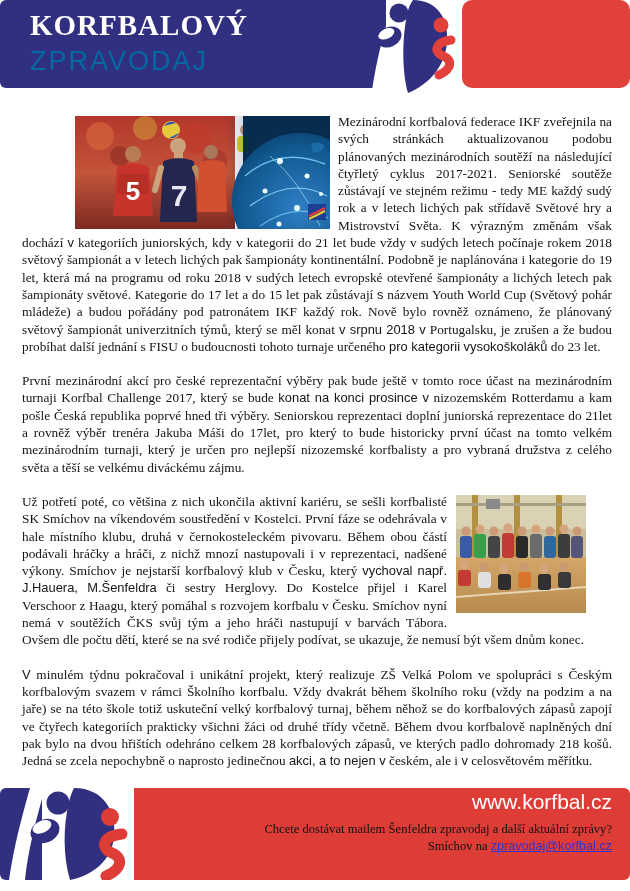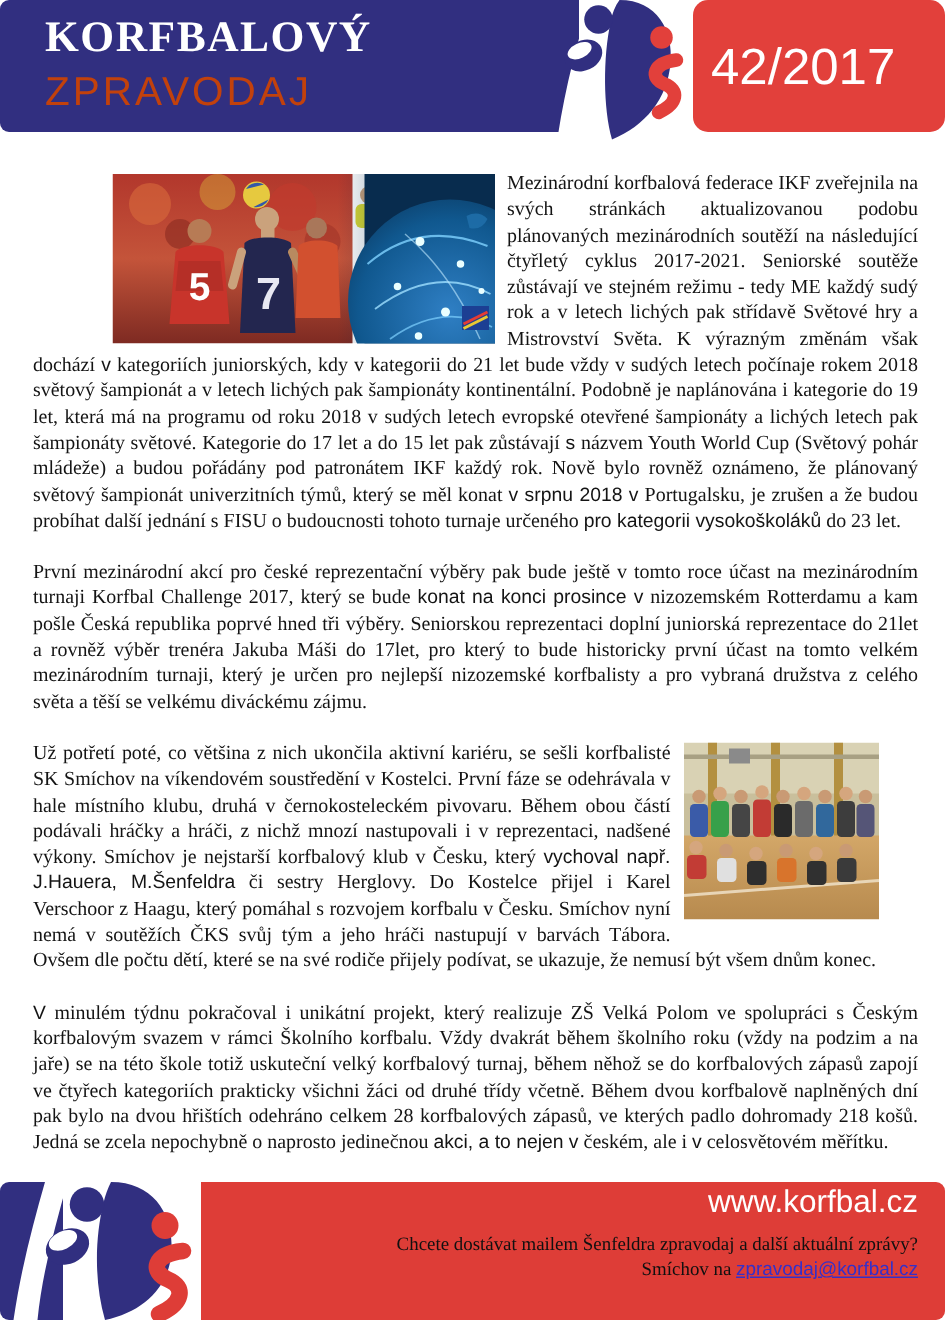--- a/index.html
+++ b/index.html
@@ -4,21 +4,21 @@
 <style>
   html,body{margin:0;padding:0;background:#ffffff;}
   .page{position:relative;width:630px;height:891px;background:#fff;overflow:hidden;
         font-family:"Liberation Serif","DejaVu Serif",serif;color:#141414;}
   
   .header{position:absolute;left:0;top:0;width:630px;height:100px;}
   .header svg{position:absolute;left:0;top:0;}
   .title1{position:absolute;left:30px;top:9px;font-family:"Liberation Serif","DejaVu Serif",serif;
           font-weight:bold;font-size:29px;letter-spacing:1px;color:#fff;}
   .title2{position:absolute;left:30px;top:46px;font-family:"Liberation Sans","DejaVu Sans",sans-serif;
-          font-size:27px;letter-spacing:2px;color:#c2410c;}
+          font-size:27px;letter-spacing:2px;color:#0369a1;}
   .issue{position:absolute;left:474px;top:26px;font-family:"Liberation Sans","DejaVu Sans",sans-serif;
          font-size:34px;color:#fff;}
   
   .article{position:absolute;left:22px;top:113px;width:590px;
            font-size:13.3px;line-height:17.3px;text-align:justify;}
   .para{margin:0 0 17px 0;}
   .para:after{content:"";display:block;clear:both;}
   .f-sans{font-family:"Liberation Sans","DejaVu Sans",sans-serif;font-size:0.97em;}
   .f-serif{font-family:"Liberation Serif","DejaVu Serif",serif;}
   .hero{float:left;width:255px;height:113px;margin:3px 8px 5px 53px;display:block;}
@@ -56,21 +56,20 @@
         <ellipse cx="388" cy="33" rx="8.5" ry="5" fill="#ffffff"></ellipse>
       </g>
 
       <circle cx="441" cy="25" r="7.5" fill="#e2403b"></circle>
       <path d="M 451,40 C 435,42 433,52 443,56 C 453,60 452,69 439,75" stroke="#e2403b" stroke-width="9" fill="none" stroke-linecap="round"></path>
 
       <rect x="462" y="0" width="168" height="88" rx="10" fill="#e2403b"></rect>
     </svg>
     <div class="title1">KORFBALOVÝ</div>
     <div class="title2">ZPRAVODAJ</div>
-    <div class="issue">42/2017</div>
   </div>
 
   <div class="article">
 
     <div class="para">
       <svg class="hero" viewBox="0 0 255 113">
         <defs>
           <linearGradient id="crowd" x1="0" y1="0" x2="0" y2="1">
             <stop offset="0" stop-color="#b2372c"></stop>
               <stop offset="0.5" stop-color="#c4543a"></stop>

